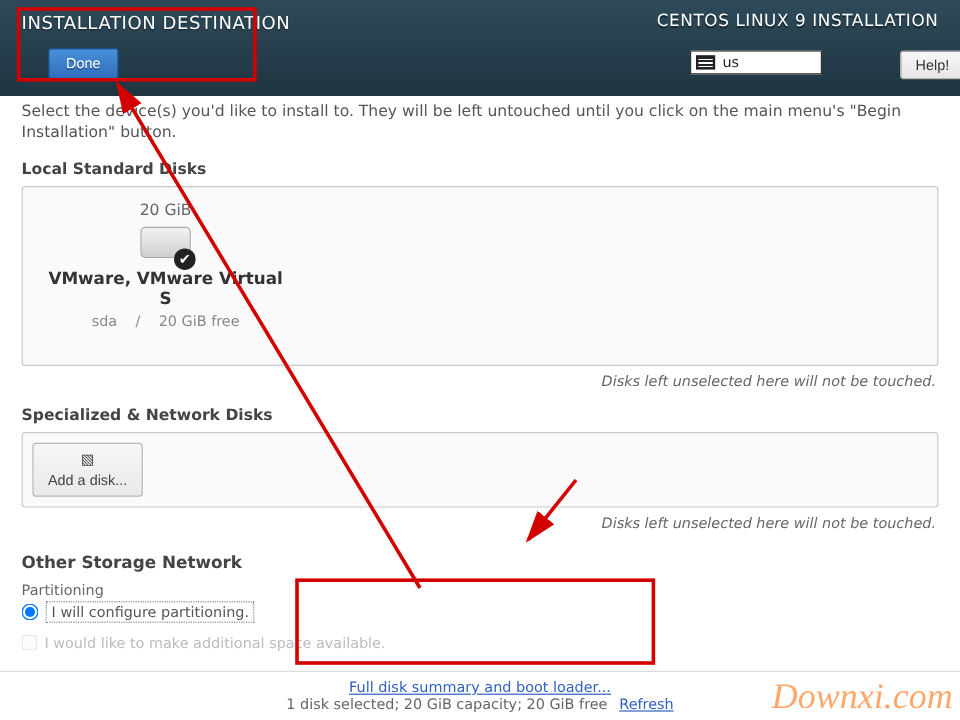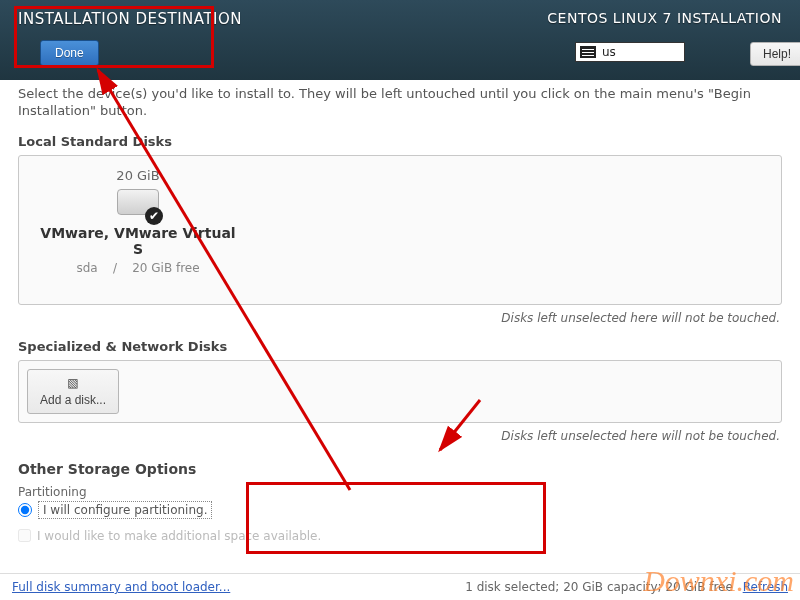--- a/index.html
+++ b/index.html
@@ -26,38 +26,38 @@
 .disk-sub { color:#888; font-size:12px; }
 .unselected-note { text-align:right; font-style:italic; color:#666; font-size:12px; margin:6px 2px 14px 0; }
 .add-disk-btn { background: linear-gradient(to bottom,#f7f7f7,#e9e9e9); border:1px solid #b6b6b6; border-radius:3px; padding:6px 12px; cursor:pointer; display:flex; flex-direction:column; align-items:center; gap:3px; font-size:12px; color:#444; }
 .storage-h { font-weight:bold; color:#444; font-size:14px; margin:18px 0 8px 0; }
 .sub-h { color:#666; font-size:12px; margin-bottom:2px; }
 .radio-row { display:flex; gap:14px; align-items:center; font-size:12px; color:#555; }
 .radio-row label, .check-row label { display:flex; align-items:center; gap:6px; cursor:pointer; }
 .radio-row input[type=radio] { width:14px; height:14px; }
 .check-row { margin-top:10px; color:#bbb; font-size:12px; }
 .check-row input { opacity:0.5; }
-.footer { position:absolute; bottom:6px; left:0; right:0; padding:0 12px; display:flex; justify-content:space-between; align-items:center; border-top:1px solid #ddd; padding-top:6px; background:#fff; }
+.footer { position:absolute; bottom:6px; left:0; right:0; padding:0 12px; display:flex; justify-content:space-between; align-items:center; border-top:1px solid #ddd; padding-top:6px; background:#fff;flex-direction:column; }
 .footer-link { color:#3060c0; text-decoration:underline; font-size:12px; cursor:pointer; }
 .footer-status { color:#666; font-size:12px; }
 .refresh-link { color:#3060c0; text-decoration:underline; cursor:pointer; margin-left:6px; }
 
 .anno { position:absolute; border:3px solid #d40000; pointer-events:none; }
 .anno1 { top:6px; left:14px; width:200px; height:62px; }
 .anno2 { top:482px; left:246px; width:300px; height:72px; }
 .arrow-svg { position:absolute; top:0; left:0; pointer-events:none; }
 .watermark { position:absolute; right:6px; bottom:2px; font-style:italic; font-size:30px; color:#ff8a3a; opacity:0.75; font-family: Georgia, serif; }
 </style>
 </head>
 <body>
 
 <div class="topbar">
   <div class="title-row">
     <div class="page-title">INSTALLATION DESTINATION</div>
-    <div class="install-title">CENTOS LINUX 7 INSTALLATION</div>
+    <div class="install-title">CENTOS LINUX 9 INSTALLATION</div>
   </div>
   <button class="done-btn">Done</button>
   <div class="kbd-box">
     <span class="kbd-icon"></span>
     <span>us</span>
   </div>
   <button class="help-btn">Help!</button>
 </div>
 
 <div class="content">
@@ -83,21 +83,21 @@
 
   <div class="section-h">Specialized &amp; Network Disks</div>
   <div class="disk-panel" style="min-height:58px; padding:8px;">
     <button class="add-disk-btn">
       <span>▧</span>
       <span>Add a disk...</span>
     </button>
   </div>
   <div class="unselected-note">Disks left unselected here will not be touched.</div>
 
-  <div class="storage-h">Other Storage Options</div>
+  <div class="storage-h">Other Storage Network</div>
   <div class="sub-h">Partitioning</div>
   <div class="radio-row">
     <label>
       <input type="radio" name="part" checked="" style="">
       <span style="border:1px dotted #888; padding:1px 4px;">I will configure partitioning.</span>
     </label>
   </div>
   <div class="check-row">
     <label>
       <input type="checkbox" disabled="" style="">

